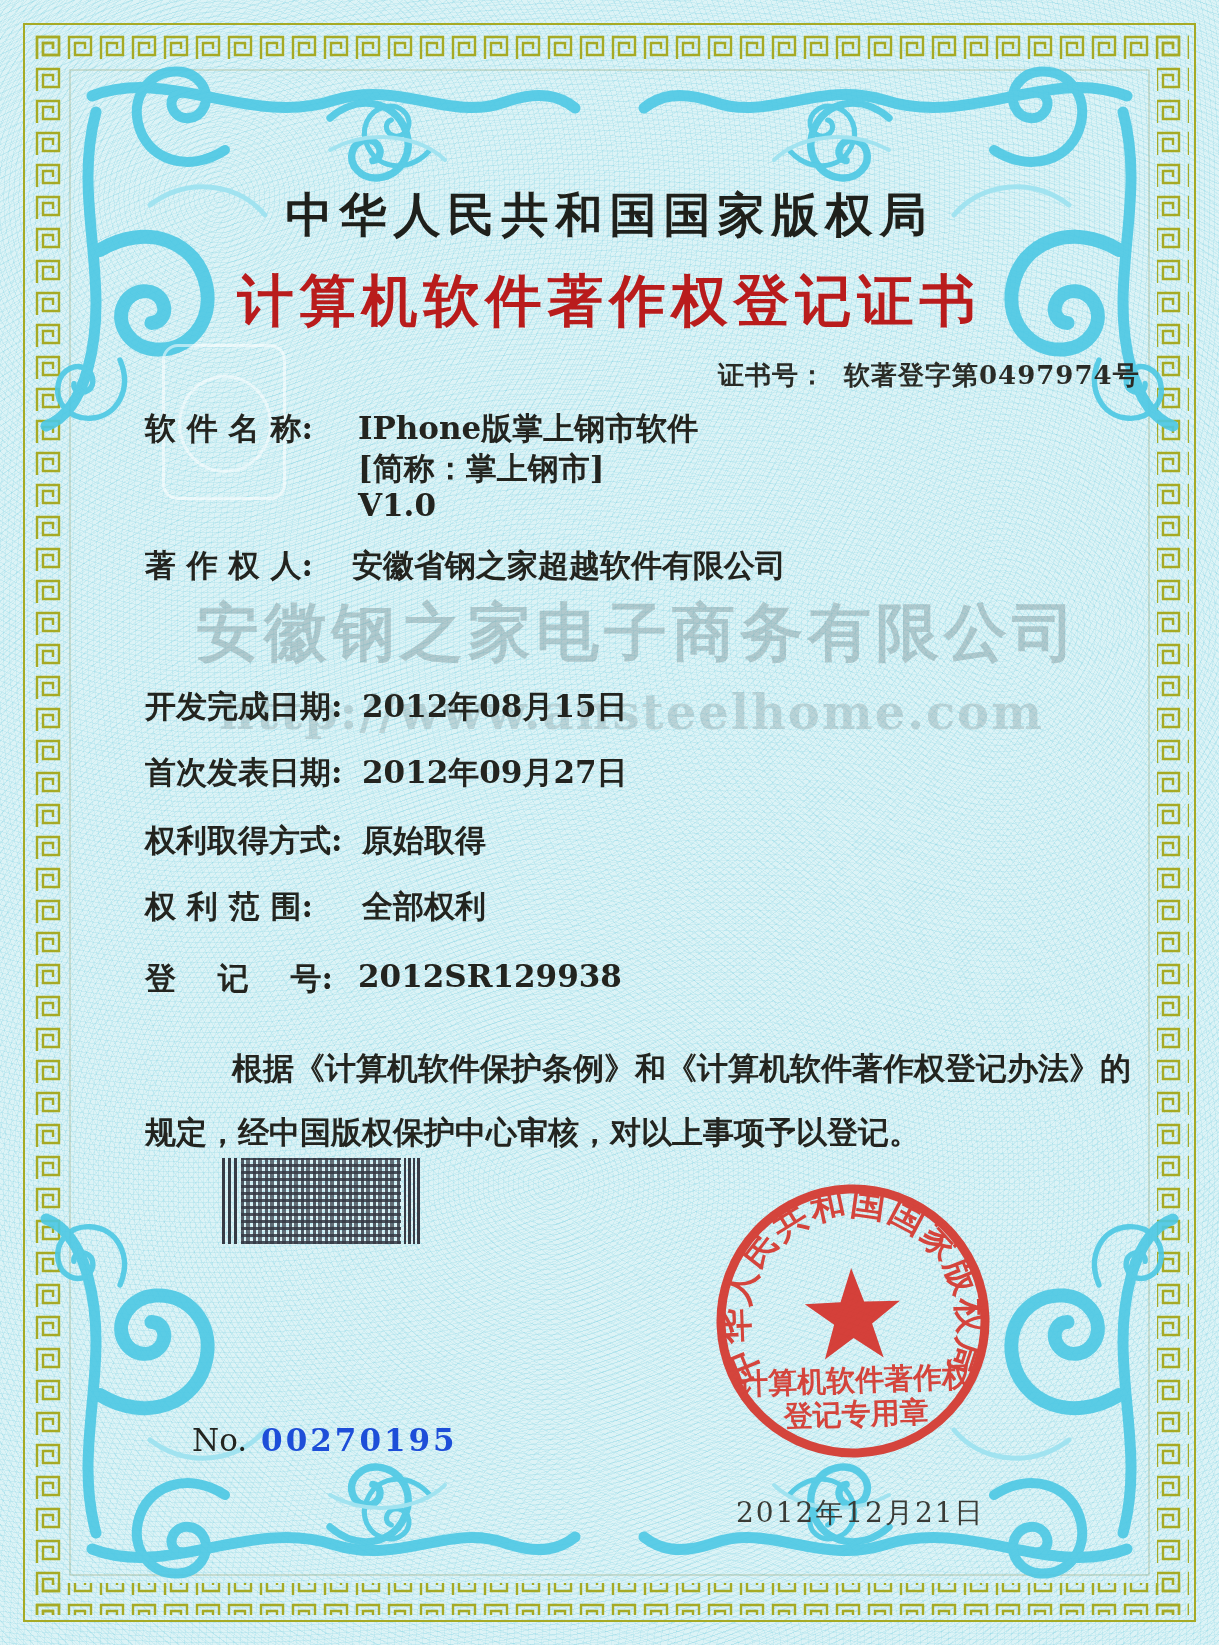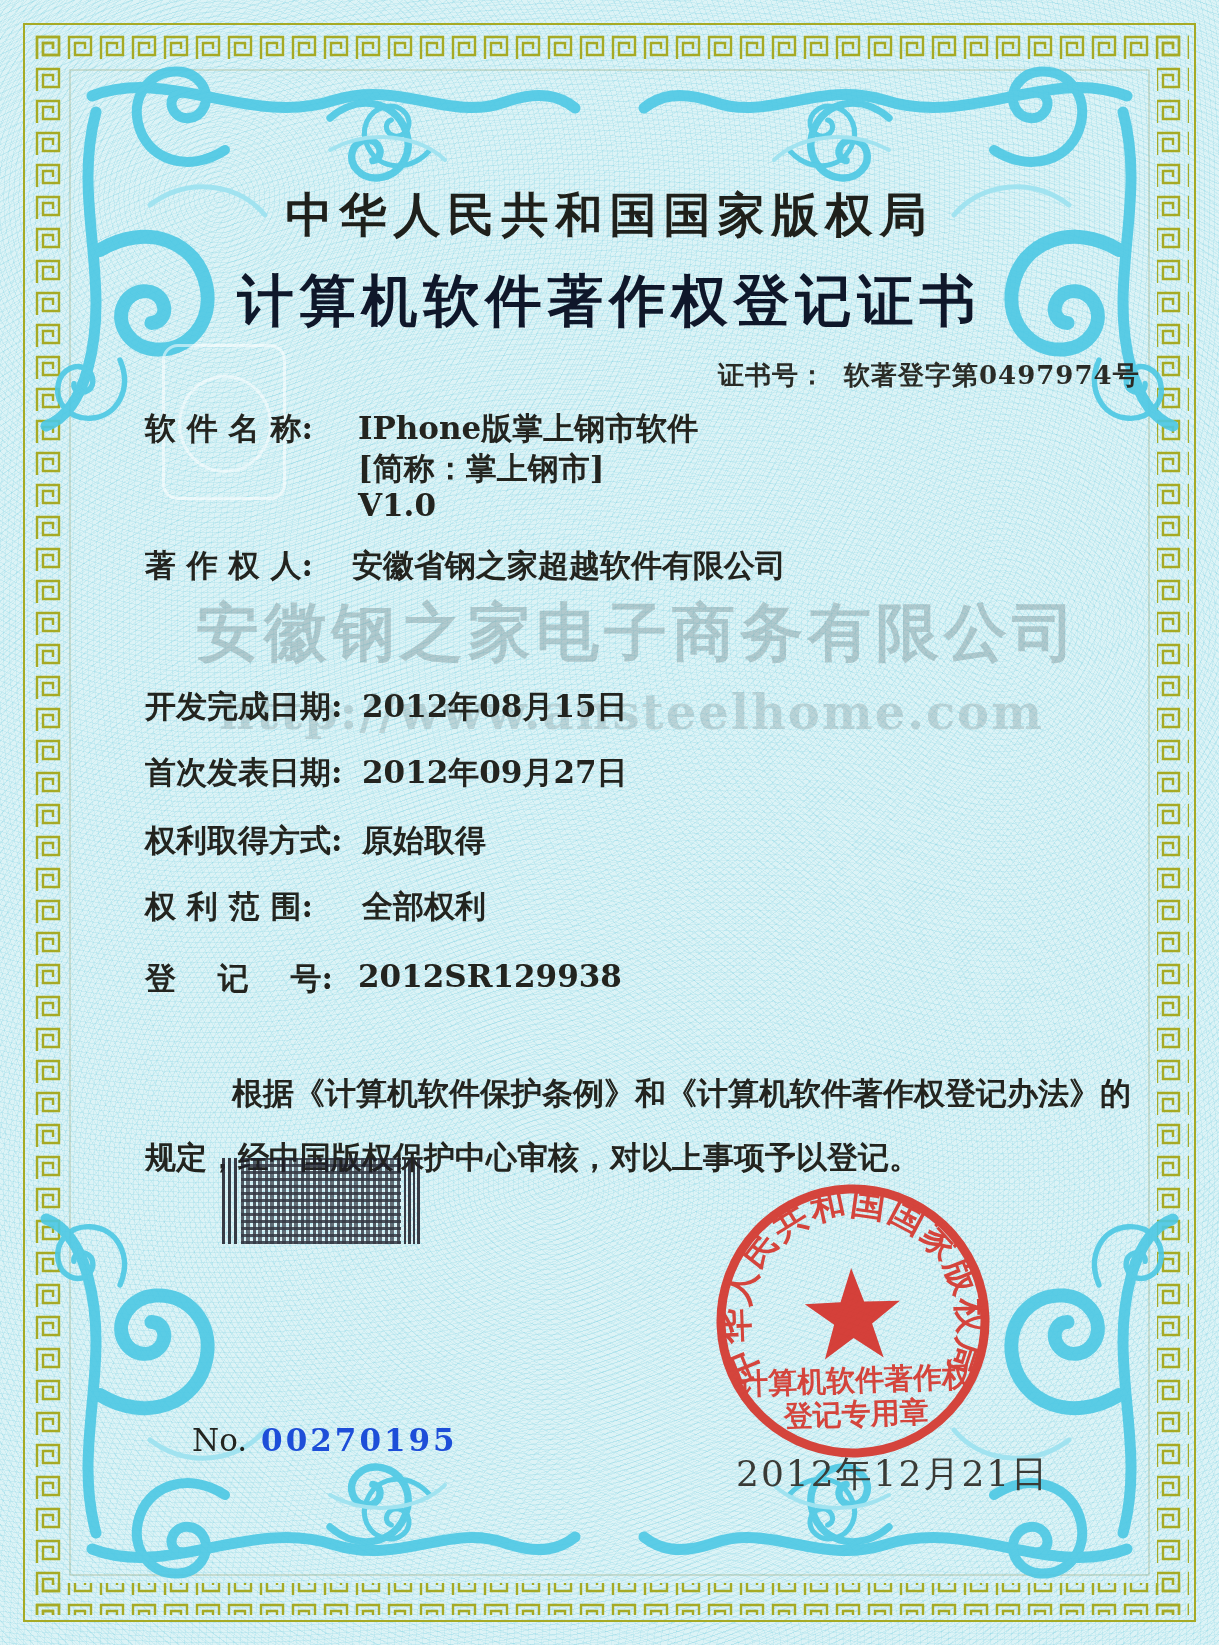--- a/index.html
+++ b/index.html
@@ -15,30 +15,30 @@
   }
   .abs{position:absolute;}
   .frame-svg{position:absolute;left:0;top:0;z-index:1;pointer-events:none;}
   .content{z-index:3;}
   .issuer{
     left:0;top:184px;width:100%;text-align:center;
     font-size:47px;font-weight:700;letter-spacing:7px;color:#1f201b;
   }
   .cert-title{
     left:0;top:264px;width:100%;text-align:center;
-    font-size:56px;font-weight:700;letter-spacing:6px;color:#0f172a;
+    font-size:56px;font-weight:700;letter-spacing:6px;color:#b91c1c;
   }
   .certno{
     left:718px;top:358px;font-size:26px;font-weight:700;color:#2a2b26;letter-spacing:1px;
   }
   .certno .lbl{margin-right:18px;}
   .row{font-size:31px;font-weight:700;color:#23241f;white-space:nowrap;}
   .row .lab{position:absolute;left:145px;}
   .row .val{position:absolute;left:358px;}
-  .stmt{font-size:31px;font-weight:700;color:#23241f;white-space:nowrap;margin-top:25px;}
+  .stmt{font-size:31px;font-weight:700;color:#23241f;white-space:nowrap;}
   .wm1{
     left:196px;top:590px;font-size:63px;font-weight:700;letter-spacing:5px;
     color:rgba(125,150,155,.45);z-index:2;white-space:nowrap;
   }
   .wm2{
     left:219px;top:684px;font-size:48px;font-weight:700;letter-spacing:2px;
     color:rgba(140,165,170,.40);z-index:2;white-space:nowrap;
   }
   .emboss{
     left:162px;top:344px;width:118px;height:150px;border-radius:16px;
@@ -56,21 +56,21 @@
   .bc-right{width:18px;height:100%;
     background:repeating-linear-gradient(90deg,#23232e 0 2px,transparent 2px 4px,#23232e 4px 7px,transparent 7px 9px);}
   .bc-mid{flex:1;height:100%;margin:0 3px;
     background:
       repeating-linear-gradient(0deg, rgba(30,30,42,.85) 0 3px, transparent 3px 7px),
       repeating-linear-gradient(90deg, rgba(28,28,40,.8) 0 3px, transparent 3px 5px, rgba(28,28,40,.7) 5px 9px, transparent 9px 12px);}
   .seal{left:700px;top:1168px;z-index:4;opacity:.93;transform:rotate(-2deg);}
   .serial{left:192px;top:1422px;font-size:31px;z-index:3;}
   .serial .no{color:#23241f;font-weight:400;margin-right:14px;}
   .serial .num{color:#1d4ed8;font-weight:700;letter-spacing:3px;}
-  .issue-date{left:736px;top:1450px;font-size:36px;color:#3a3b36;font-weight:400;letter-spacing:2px;z-index:3;}
+  .issue-date{left:736px;top:1494px;font-size:28px;color:#3a3b36;font-weight:400;letter-spacing:2px;z-index:3;}
 </style>
 </head>
 <body>
 
 <svg class="frame-svg" width="1219" height="1645" viewBox="0 0 1219 1645">
   <defs>
     <pattern id="gk" width="32" height="32" patternUnits="userSpaceOnUse">
       <path d="M5,27 V5 H27 V23 H11 V11 H21 V17" fill="none" stroke="#a6aa25" stroke-width="2.4"></path>
     </pattern>
     <g id="volute">

